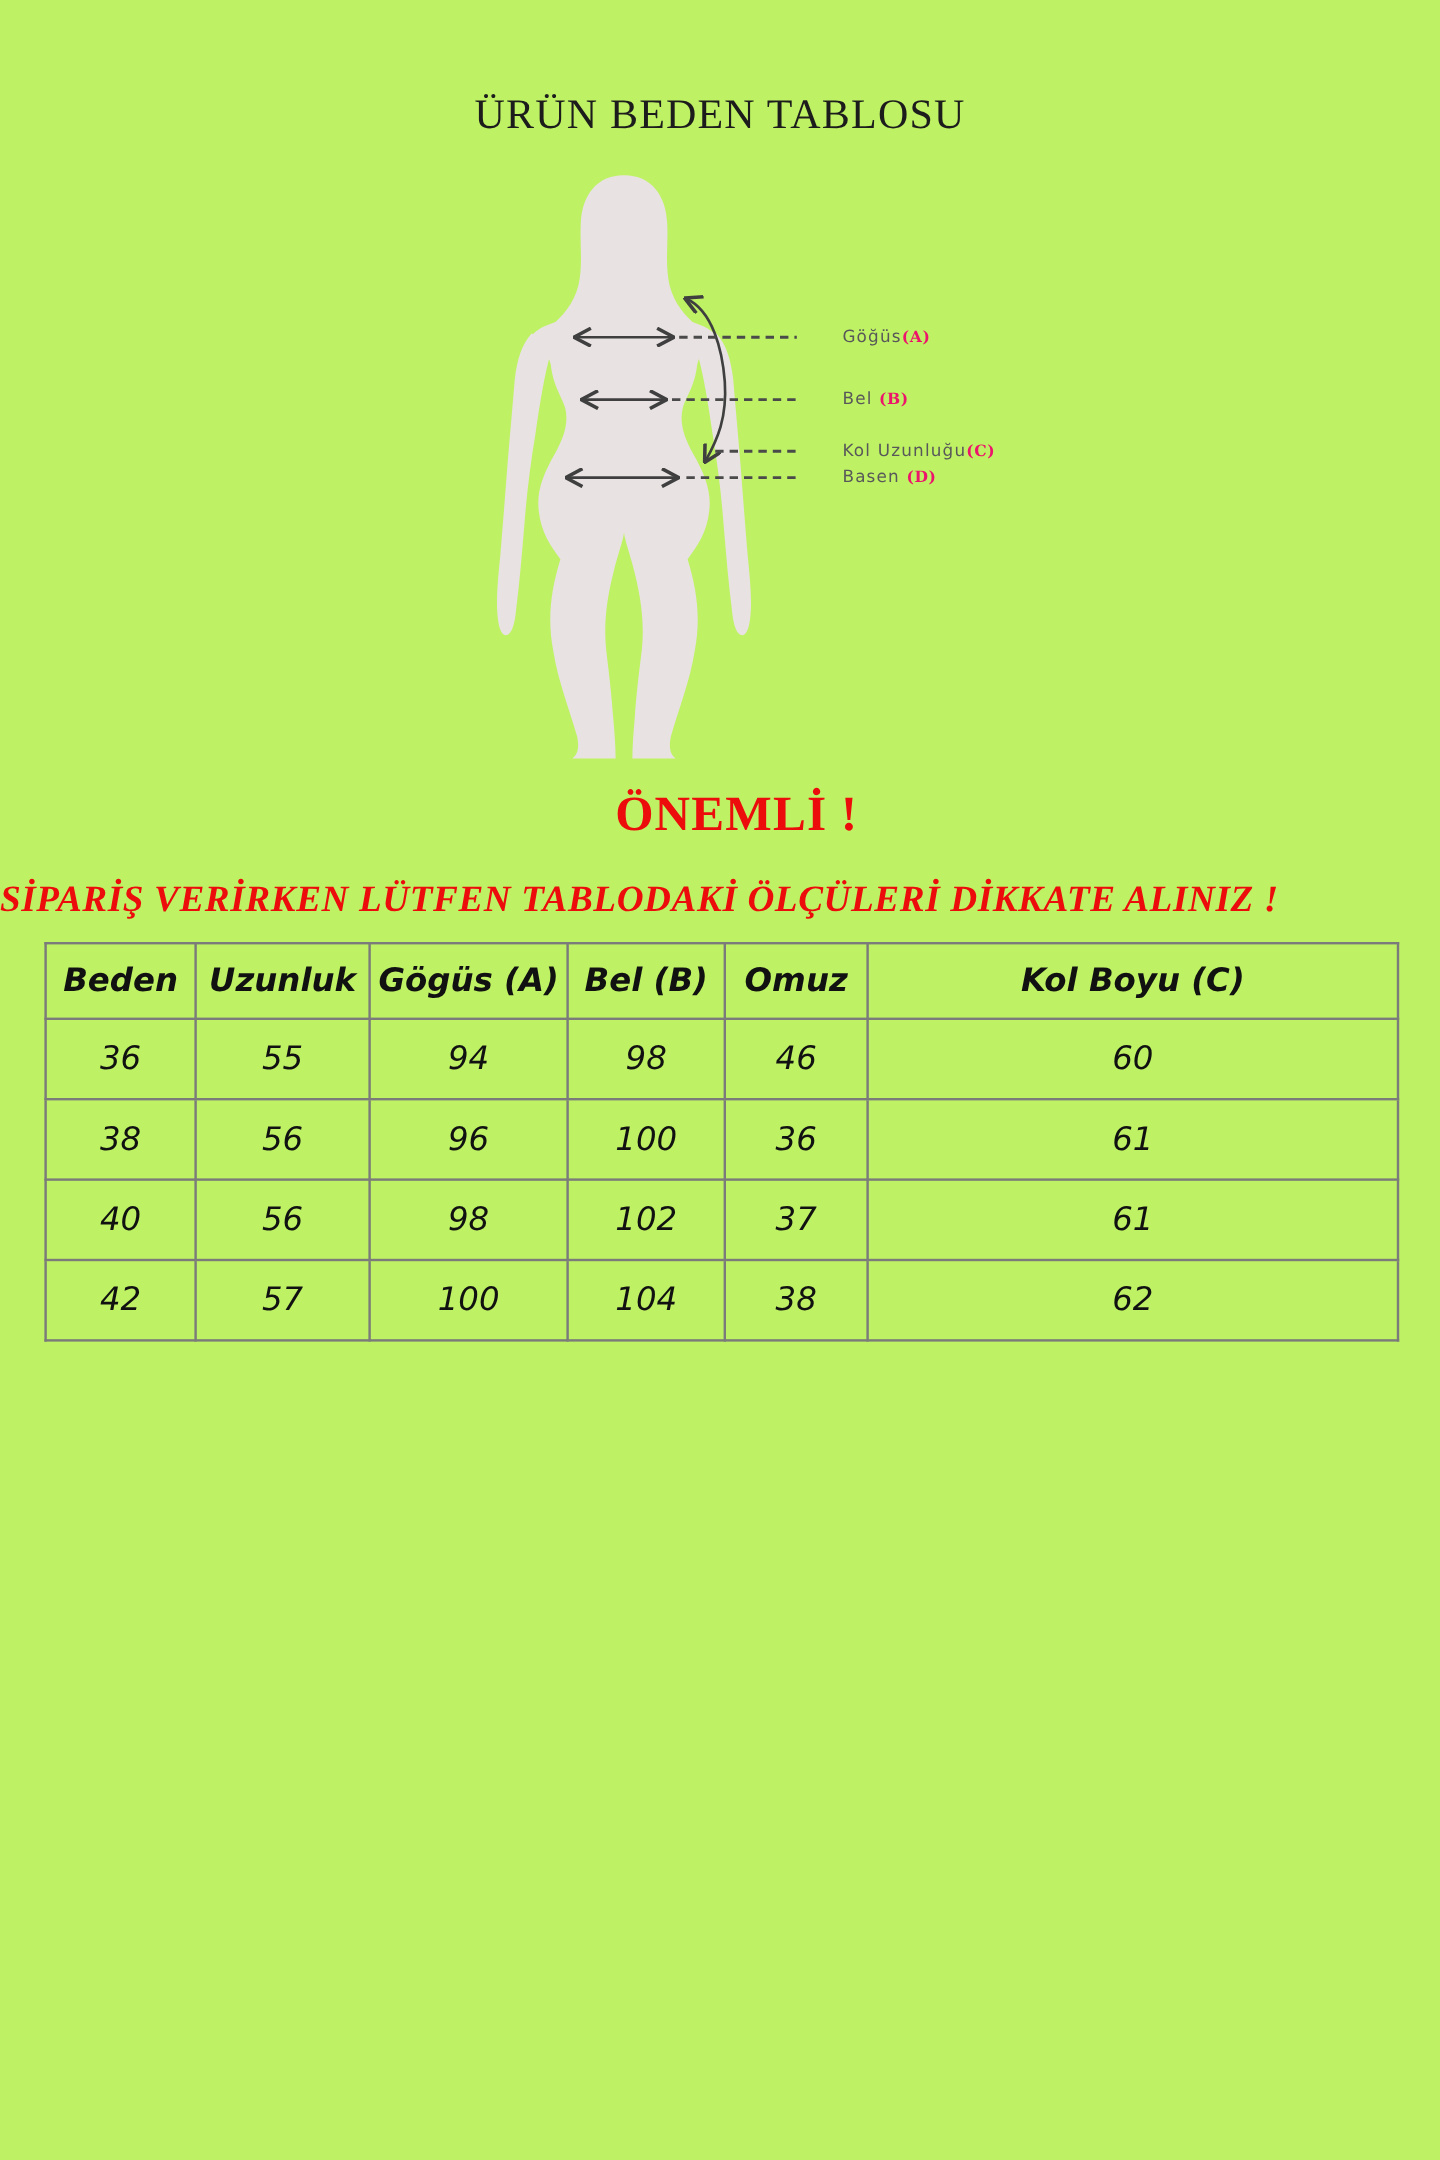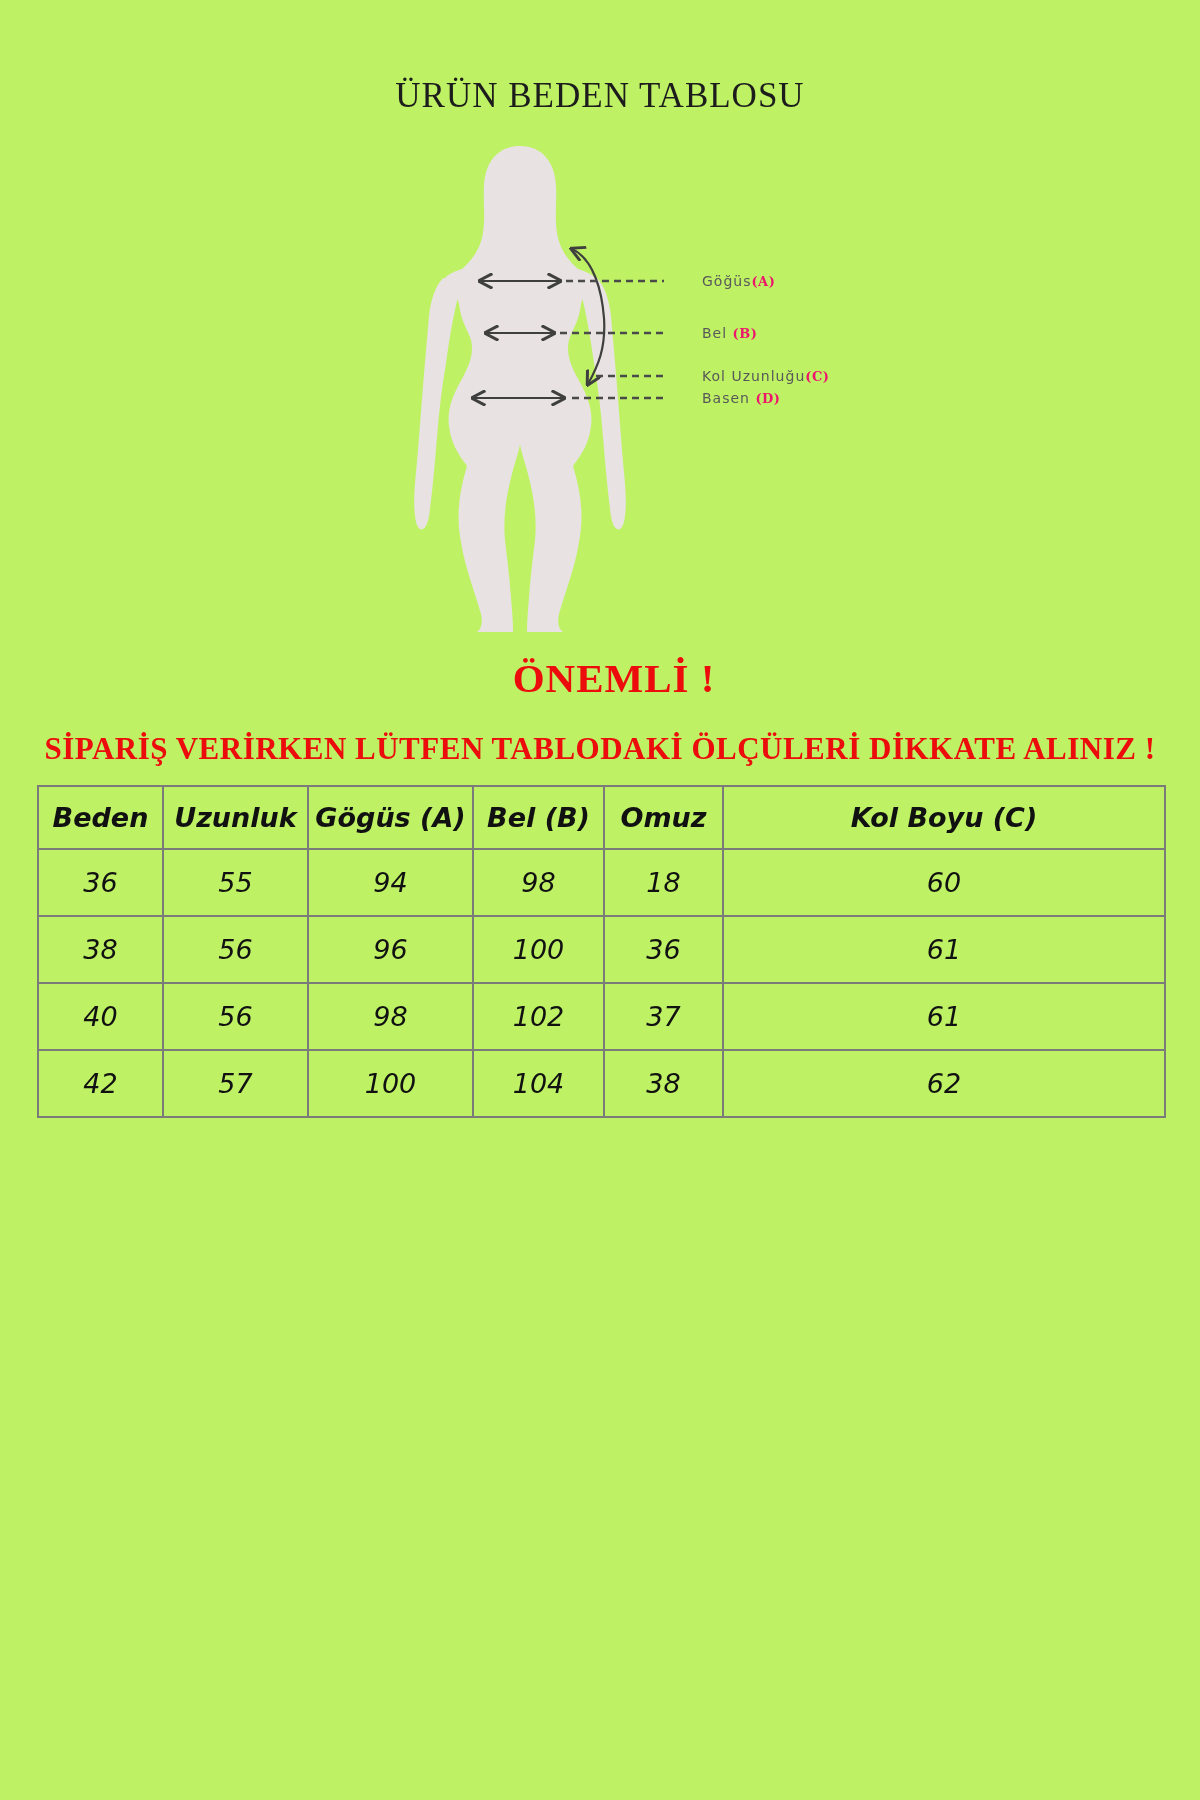--- a/index.html
+++ b/index.html
@@ -20,23 +20,23 @@
   .m-label .letter{
     font-family:"DejaVu Serif",serif;font-weight:bold;font-size:13px;
     color:#ed146b;letter-spacing:0.5px;
   }
   .important-heading{
     position:absolute;top:655px;left:14px;width:1200px;text-align:center;
     font-family:"Liberation Serif",serif;font-weight:bold;font-size:41px;line-height:1.15;
     color:#ec0c0c;letter-spacing:1px;
   }
   .warning-text{
-    position:absolute;top:731px;left:0;width:1200px;text-align:center;
+    position:absolute;top:731px;left:0;width:1200px;text-align:left;
     font-family:"Liberation Serif",serif;font-weight:bold;font-size:31px;line-height:1.15;
-    color:#ec0c0c;letter-spacing:0.5px;white-space:nowrap;
+    color:#ec0c0c;letter-spacing:0.5px;white-space:nowrap;font-style:italic;
   }
   table.size-table{
     position:absolute;left:37px;top:785px;width:1127px;
     border-collapse:collapse;table-layout:fixed;font-style:italic;
   }
   table.size-table th,table.size-table td{
     border:2px solid #7b7b7b;text-align:center;vertical-align:middle;
     color:#111;padding:0;
   }
   table.size-table th{
@@ -143,21 +143,21 @@
         <th>Omuz</th>
         <th>Kol Boyu (C)</th>
       </tr>
     </thead>
     <tbody>
       <tr>
         <td>36</td>
         <td>55</td>
         <td>94</td>
         <td>98</td>
-        <td>18</td>
+        <td>46</td>
         <td>60</td>
       </tr>
       <tr>
         <td>38</td>
         <td>56</td>
         <td>96</td>
         <td>100</td>
         <td>36</td>
         <td>61</td>
       </tr>

